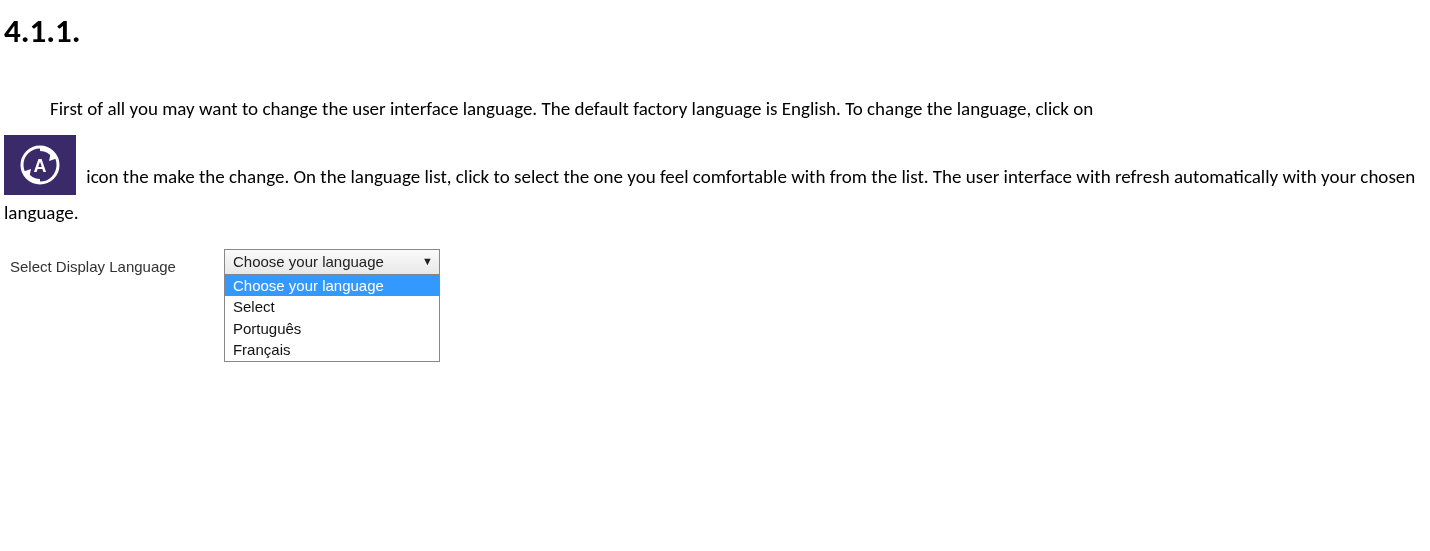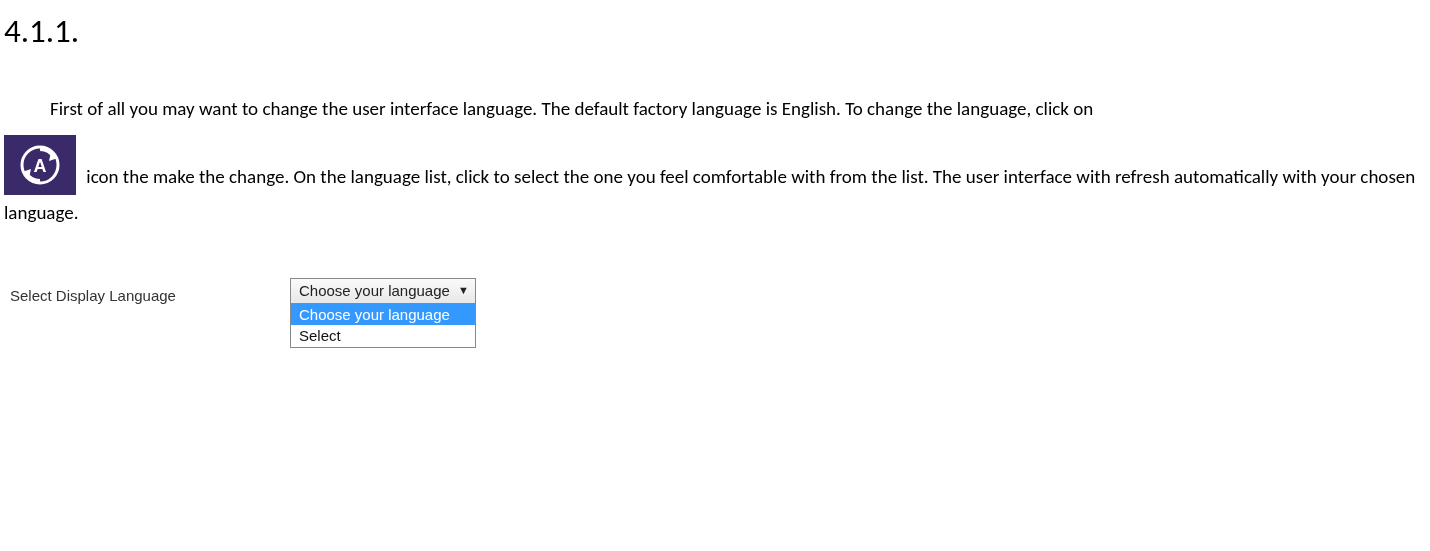--- a/index.html
+++ b/index.html
@@ -10,21 +10,21 @@
     body {
       font-family: Calibri, Arial, sans-serif;
       color: #000;
       background: #fff;
       padding: 0 4px;
       font-size: 19px;
       line-height: 1.9;
     }
     .heading {
       font-size: 33px;
-      font-weight: normal;
+      font-weight: bold;
       margin-bottom: 28px;
       display: flex;
       gap: 22px;
     }
     .para {
       margin-bottom: 8px;
       text-indent: 46px;
     }
     .inline-para {
       display: inline;
@@ -41,34 +41,34 @@
       position: relative;
       margin-right: 6px;
     }
     .refresh-icon svg {
       position: absolute;
       top: 50%;
       left: 50%;
       transform: translate(-50%, -50%);
     }
     .language-selector {
-      margin-top: 47px;
+      margin-top: 18px;
       display: flex;
       align-items: flex-start;
-      gap: 114px;
+      gap: 48px;
       padding-left: 6px;
     }
     .lang-label {
       font-family: Tahoma, Arial, sans-serif;
       font-size: 15px;
       color: #333;
       padding-top: 4px;
     }
     .select-wrap {
-      width: 186px;
+      width: 216px;
     }
     .select-box {
       border: 1px solid #888;
       background: linear-gradient(to bottom, #fafafa, #e8e8e8);
       height: 26px;
       display: flex;
       align-items: center;
       justify-content: space-between;
       padding: 0 6px 0 8px;
       font-family: Tahoma, Arial, sans-serif;
@@ -123,15 +123,17 @@
 <div class="language-selector">
   <div class="lang-label">Select Display Language</div>
   <div class="select-wrap">
     <div class="select-box">
       <span>Choose your language</span>
       <span class="select-arrow">▼</span>
     </div>
     <div class="select-dropdown">
       <div class="select-option selected">Choose your language</div>
       <div class="select-option">Select</div>
+      <div class="select-option">Português</div>
+      <div class="select-option">Français</div>
     </div>
   </div>
 </div>
 
 </body></html>

